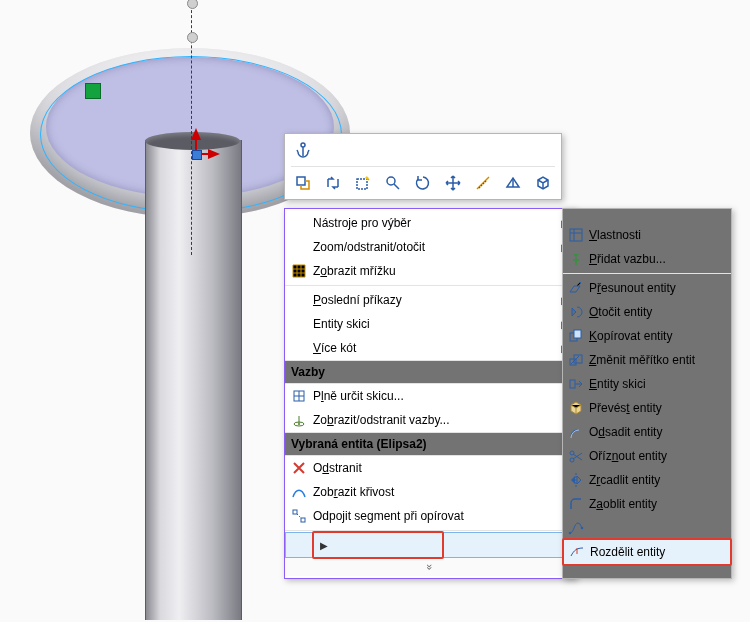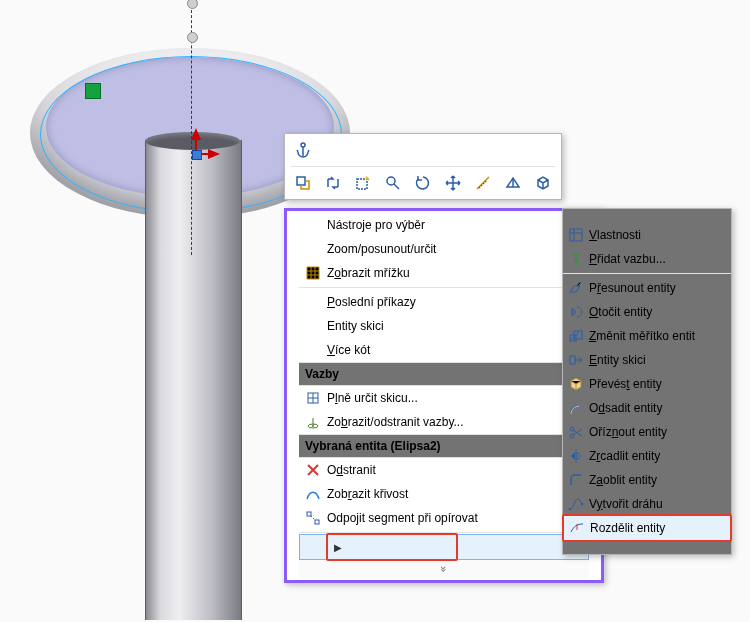--- a/index.html
+++ b/index.html
@@ -111,23 +111,23 @@
     display:flex; flex-direction:column; gap:4px;
   }
   .mini-toolbar .row{display:flex;gap:6px;align-items:center}
   .mini-row2 { border-top:1px solid #e2e2e2; padding-top:4px }
   .tb-btn{width:22px;height:22px;display:flex;align-items:center;justify-content:center;border:1px solid transparent;border-radius:2px}
   .ico{width:16px;height:16px;stroke:#2a5ea8;fill:none;stroke-width:1.5}
 
   
   .ctxmenu {
     position:absolute; left:284px; top:208px; width:290px;
-    background:#fff; border:3px solid #8b5cf6;
+    background:#fff; border:1px solid #8b5cf6;
     box-shadow:2px 2px 6px rgba(0,0,0,.25);
-    padding:2px 12px;
+    padding:2px 0;
   }
   .submenu {
     position:absolute; left:562px; top:208px; width:168px;
     background:#737373; border:1px solid #b5b5b5;
     box-shadow:2px 2px 6px rgba(0,0,0,.25);
     padding:14px 0;
   }
   .mi{display:flex;align-items:center;height:24px;padding:0 6px 0 0;position:relative}
   .mi.hover{background:#e5f1fb;border:1px solid #7eb4ea;margin:-1px 0}
   .mi .gutter{width:28px;display:flex;align-items:center;justify-content:center}
@@ -230,21 +230,21 @@
 </div>
 
 <div class="ctxmenu">
   <div class="mi">
     <span class="gutter"></span>
       <span class="lbl">Nástroje pro výběr</span>
       <span class="arrow">▶</span>
   </div>
   <div class="mi">
     <span class="gutter"></span>
-      <span class="lbl">Zoom/posunout/určit</span>
+      <span class="lbl">Zoom/odstranit/otočit</span>
       <span class="arrow">▶</span>
   </div>
   <div class="mi">
     <span class="gutter">
         <svg class="ico-sm" viewBox="0 0 16 16">
           <g stroke="#c38a00" stroke-width="1">
             <path d="M2 2h12v12H2zM2 6h12M2 10h12M6 2v12M10 2v12"></path>
           </g>
         </svg>
       </span>
@@ -362,20 +362,29 @@
         <svg class="ico-sm" viewBox="0 0 16 16">
           <path d="M4 4l4 4-4 4z" fill="#2a5ea8" fill-opacity=".3" stroke="#2a5ea8"></path>
           <path d="M9 3a5 5 0 0 1 0 10" fill="none" stroke="#2a5ea8"></path>
         </svg>
       </span>
     <span class="lbl"><u>O</u>točit entity</span>
   </div>
   <div class="mi">
     <span class="gutter">
         <svg class="ico-sm" viewBox="0 0 16 16">
+          <rect x="2" y="5" width="7" height="8" fill="none" stroke="#2a5ea8"></rect>
+          <rect x="6" y="2" width="7" height="8" fill="#cfe3fb" stroke="#2a5ea8"></rect>
+        </svg>
+      </span>
+    <span class="lbl"><u>K</u>opírovat entity</span>
+  </div>
+  <div class="mi">
+    <span class="gutter">
+        <svg class="ico-sm" viewBox="0 0 16 16">
           <rect x="2" y="7" width="6" height="6" fill="none" stroke="#2a5ea8"></rect>
           <rect x="6" y="3" width="8" height="8" fill="none" stroke="#2a5ea8"></rect>
           <path d="M3 12l8-8" stroke="#2a5ea8"></path>
         </svg>
       </span>
     <span class="lbl"><u>Z</u>měnit měřítko entit</span>
   </div>
   <div class="mi">
     <span class="gutter">
         <svg class="ico-sm" viewBox="0 0 16 16">
@@ -432,21 +441,20 @@
     <span class="lbl">Z<u>a</u>oblit entity</span>
   </div>
   <div class="mi">
     <span class="gutter">
         <svg class="ico-sm" viewBox="0 0 16 16">
           <path d="M2 13c4 0 4-10 8-10 3 0 3 5 4 5" fill="none" stroke="#2a5ea8"></path>
           <circle cx="2" cy="13" r="1.3" fill="#2a5ea8"></circle>
           <circle cx="14" cy="8" r="1.3" fill="#2a5ea8"></circle>
         </svg>
       </span>
-    <span class="lbl">V<u>y</u>tvořit dráhu</span>
   </div>
   <div class="mi hover" style="position:relative">
     <span class="gutter">
         <svg class="ico-sm" viewBox="0 0 16 16">
           <path d="M2 12c3-6 6-8 12-8" fill="none" stroke="#2a5ea8"></path>
           <path d="M8 4v6" stroke="#d63a2e"></path>
         </svg>
       </span>
     <span class="lbl">Rozdělit entity</span>
     <span class="redbox" style="left:-2px;top:-2px;right:-2px;height:24px"></span>

